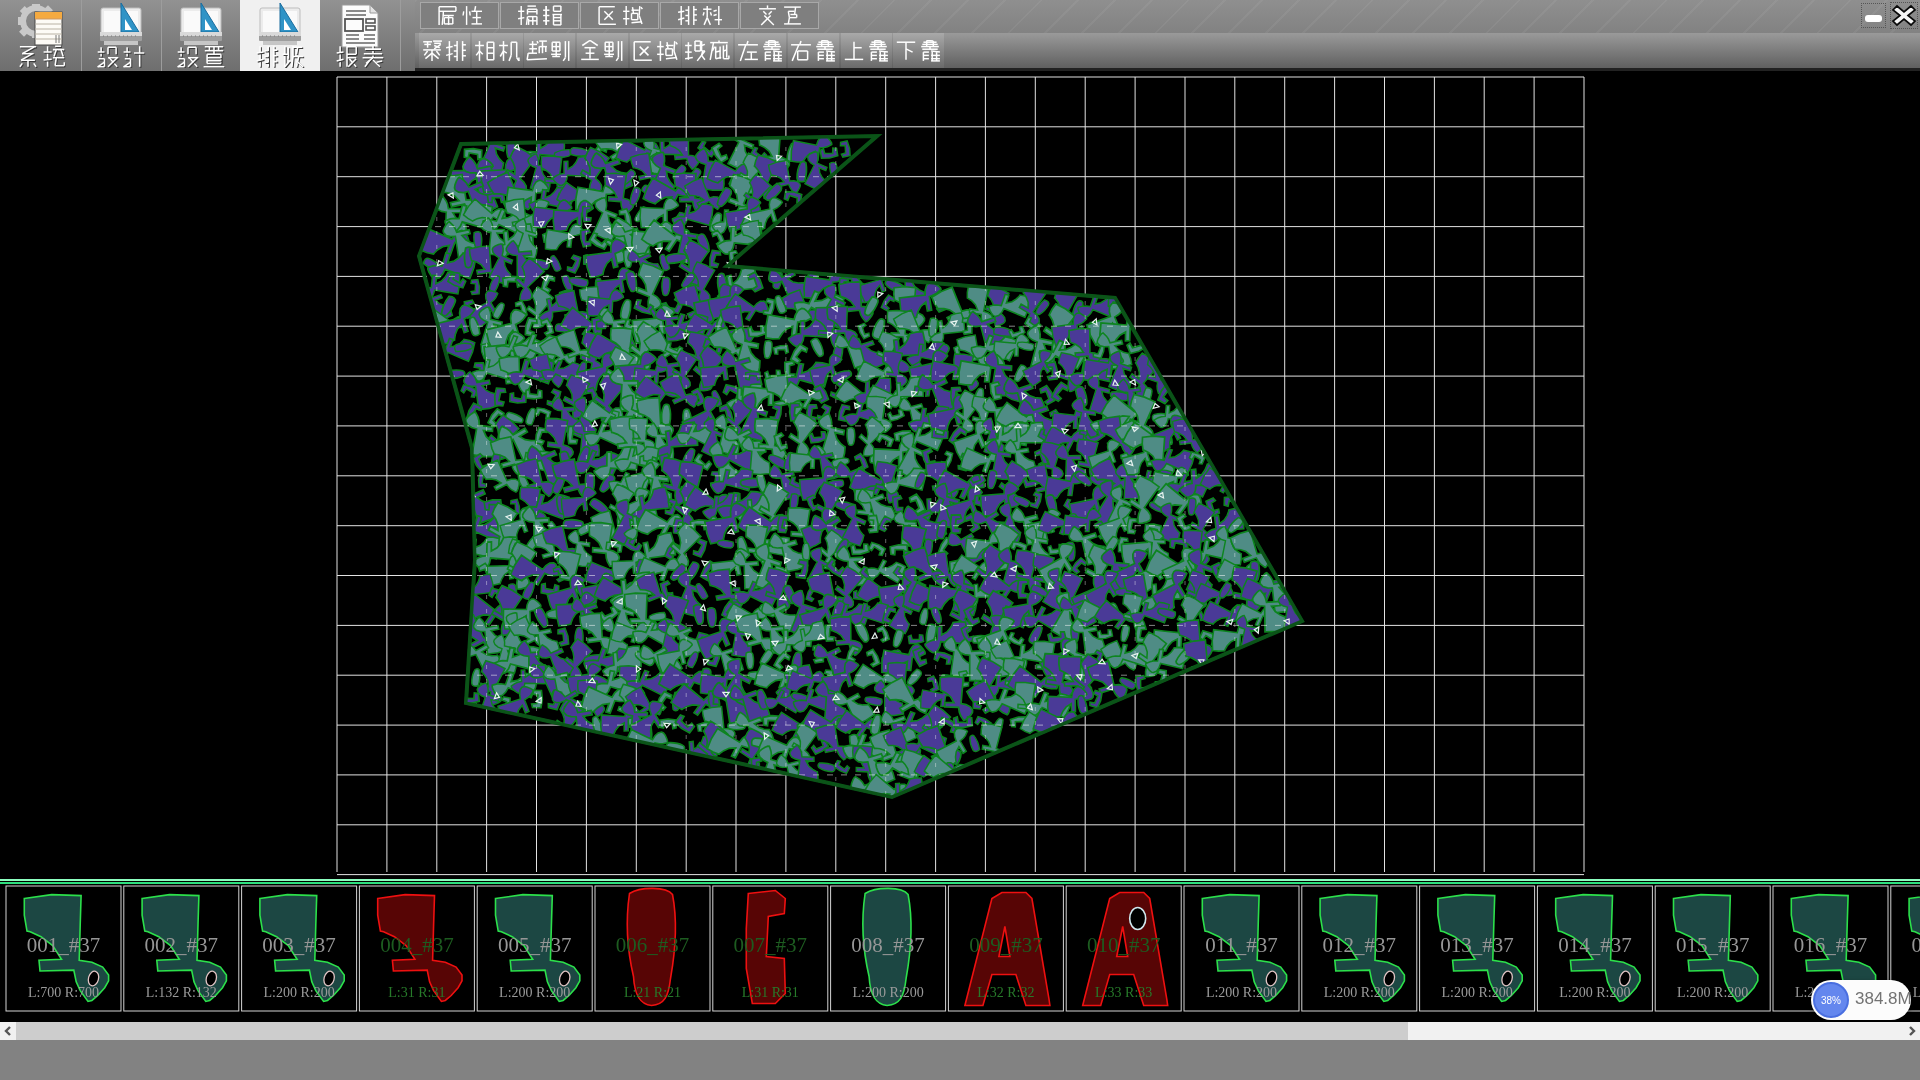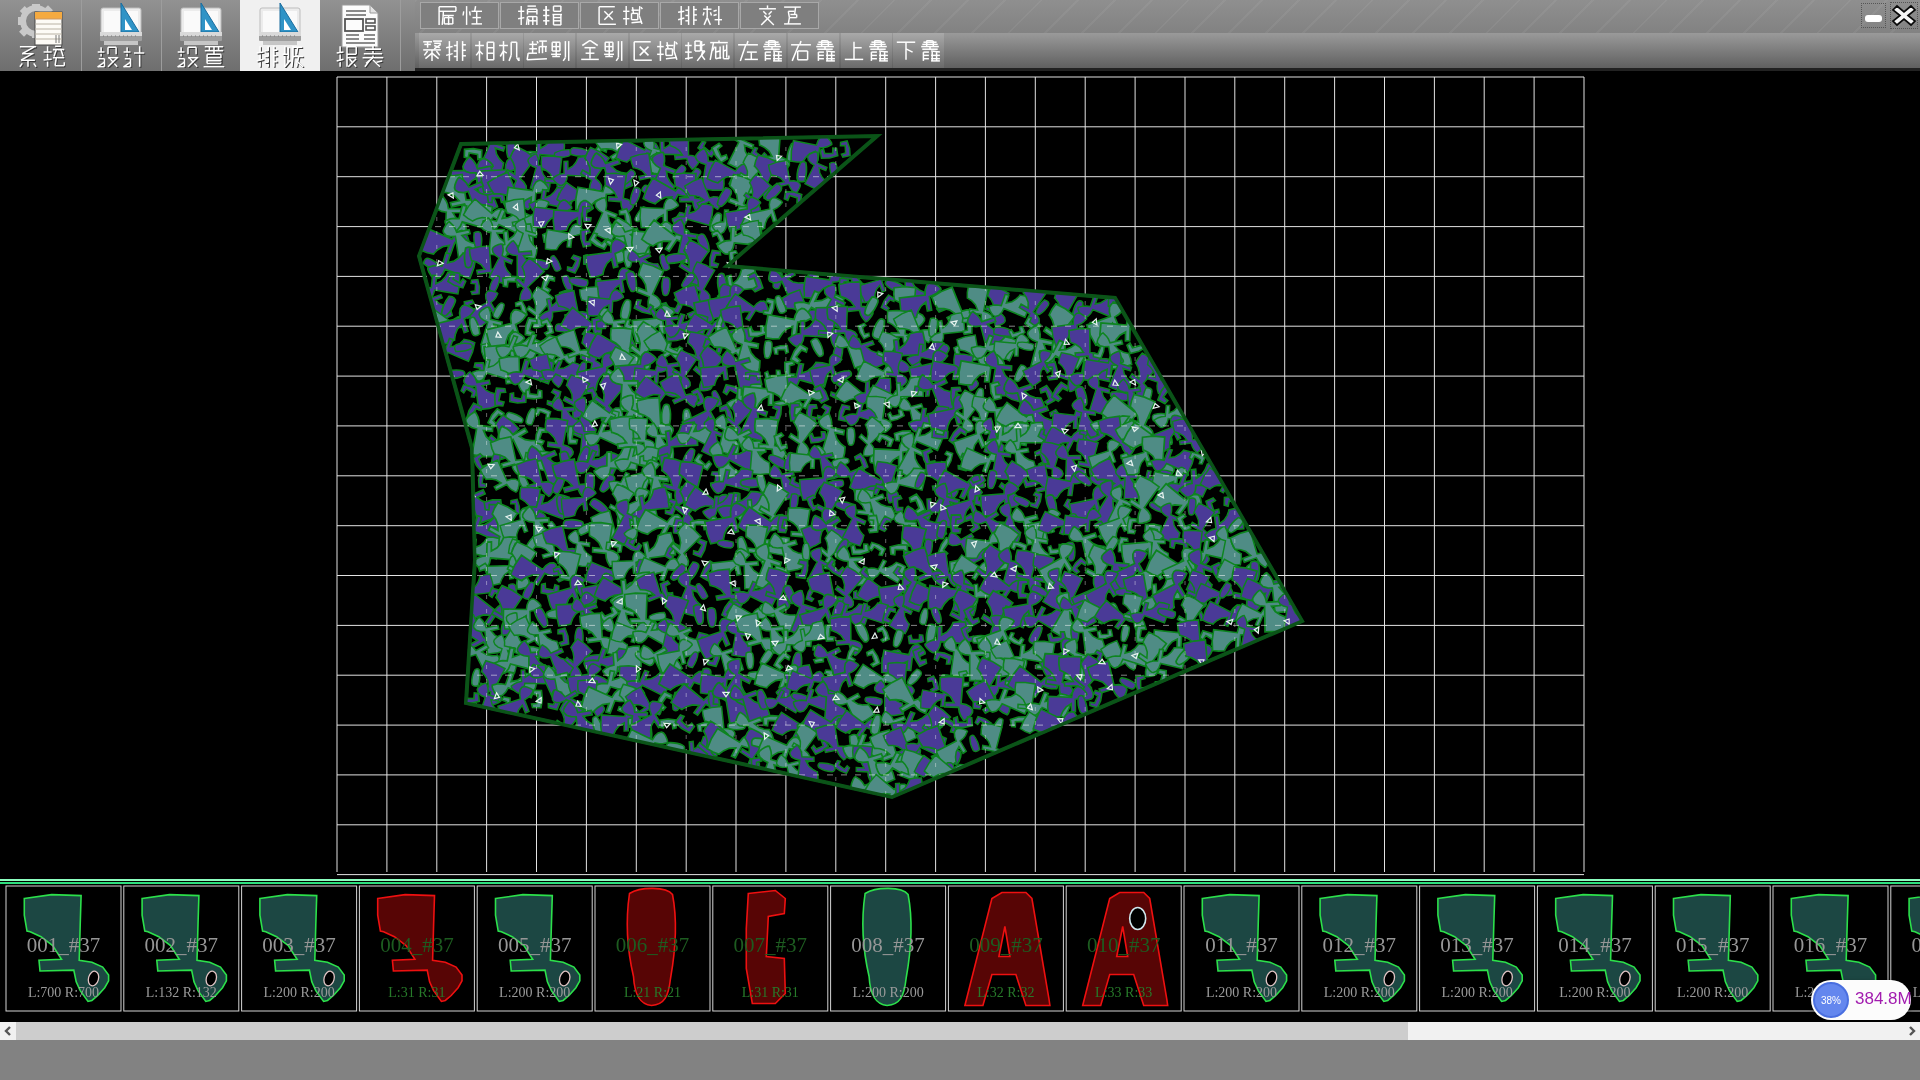--- a/index.html
+++ b/index.html
@@ -1976,21 +1976,21 @@
 <div style="position:absolute;left:1861px;top:3px;width:25px;height:25px;border:1px dotted #555">
       <div style="position:absolute;left:3px;top:11px;width:17px;height:7px;background:#fff;border-radius:3px"></div>
     </div>
 <div style="position:absolute;left:1890px;top:2px;width:28px;height:27px;border:1px dotted #555">
 <svg width="26" height="25" viewBox="0 0 26 25">
         <path d="M6,3 L13,9 L20,3 L24,7 L17,12.5 L24,18 L20,22 L13,16 L6,22 L2,18 L9,12.5 L2,7 Z" fill="#f6f6f6" stroke="#0a0a0a" stroke-width="1.7"></path>
       </svg></div>
 </div>
 <div style="position:absolute;left:1811px;top:980px;width:100px;height:40px;background:#fcfcfc;border-radius:20px;box-shadow:0 2px 5px rgba(0,0,0,.4)">
 <div style="position:absolute;left:2px;top:2px;width:36px;height:36px;border-radius:50%;background:#6487ee;border:2px solid #4a6fe0;box-sizing:border-box;display:flex;align-items:center;justify-content:center;color:#fff;font-size:10px;font-family:'Liberation Sans',sans-serif">38%</div>
-<div style="position:absolute;left:44px;top:9px;color:#a21caf;font-size:17px;font-family:'Liberation Sans',sans-serif">384.8M</div>
+<div style="position:absolute;left:44px;top:9px;color:#737373;font-size:17px;font-family:'Liberation Sans',sans-serif">384.8M</div>
 </div>
 <div style="position:absolute;left:0;top:1022px;width:1920px;height:18px;background:#f1f1f1">
 <div style="position:absolute;left:16px;top:0;width:1392px;height:18px;background:#cdcdcd"></div>
 <svg width="10" height="10" style="position:absolute;left:3px;top:4px" viewBox="0 0 10 10">
       <path d="M7,1 L3,5 L7,9" fill="none" stroke="#555" stroke-width="2.4"></path>
     </svg>
 <svg width="10" height="10" style="position:absolute;left:1907px;top:4px" viewBox="0 0 10 10">
       <path d="M3,1 L7,5 L3,9" fill="none" stroke="#555" stroke-width="2.4"></path>
     </svg>
 </div>

